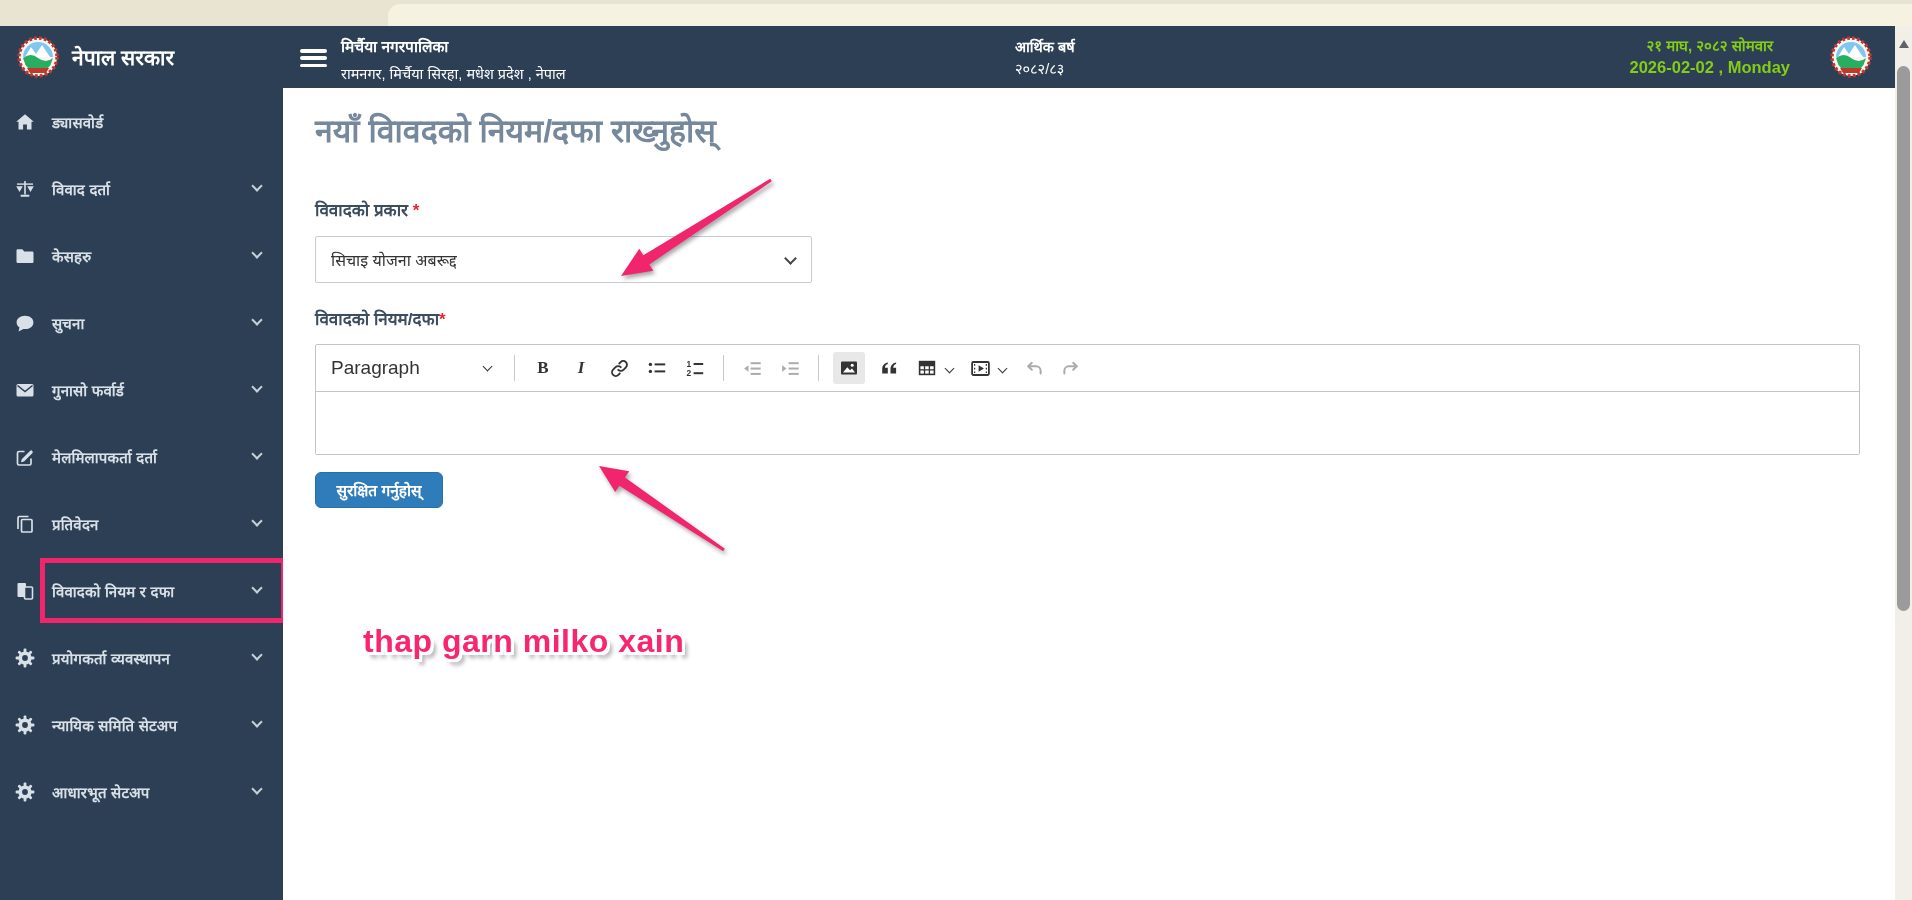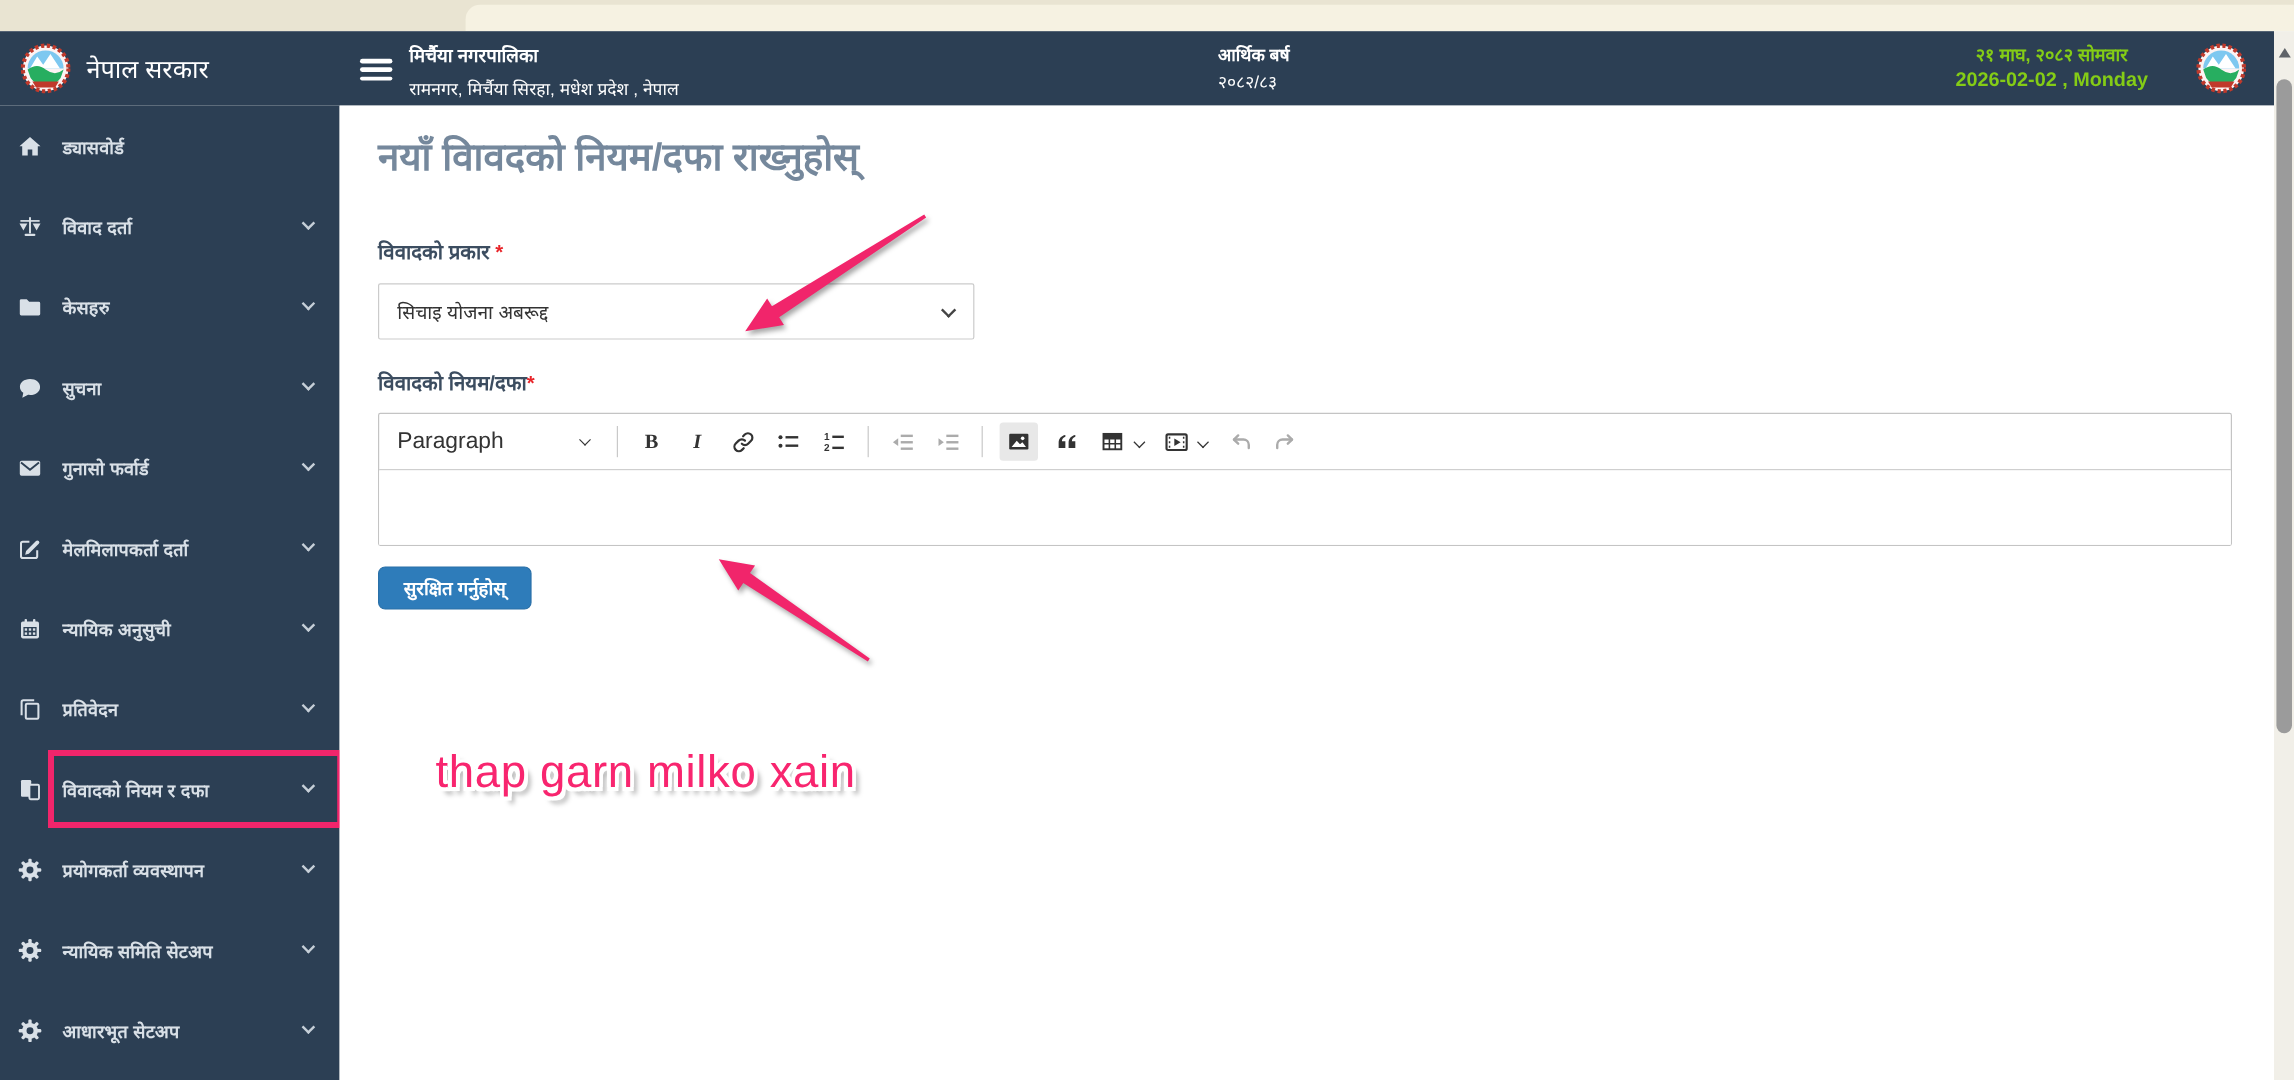--- a/index.html
+++ b/index.html
@@ -8,21 +8,21 @@
     position:relative; overflow:hidden; background:#fff;
     font-family:"Liberation Sans","DejaVu Sans",sans-serif;
   }
   
   .top-strip { position:absolute; top:0; left:0; width:1912px; height:26px; background:#e9e4d2; }
   .top-strip-tab { position:absolute; left:388px; top:4px; right:0; height:22px; background:#f6f2e2; border-top-left-radius:12px; }
 
   
   .navbar { position:absolute; top:26px; left:0; width:1895px; height:62px; background:#2c3f54; }
   .brand { position:absolute; left:16px; top:0; height:62px; display:flex; align-items:center; gap:12px; cursor:pointer; }
-  .brand-title { color:#fff; font-size:21px; font-weight:normal; white-space:nowrap; }
+  .brand-title { color:#fff; font-size:21px; font-weight:bold; white-space:nowrap; }
   .hamburger { position:absolute; left:300px; top:23px; width:27px; cursor:pointer; }
   .hamburger div { height:3.6px; background:#fff; border-radius:2px; margin-bottom:3.8px; }
   .muni { position:absolute; left:341px; top:9px; color:#fff; }
   .muni-name { font-size:15.5px; font-weight:bold; margin-bottom:6px; white-space:nowrap; }
   .muni-addr { font-size:14.5px; white-space:nowrap; }
   .fiscal { position:absolute; left:1015px; top:10px; color:#fff; font-size:14.5px; line-height:1.55; }
   .fiscal-label { font-weight:bold; }
   .nav-date { position:absolute; right:105px; top:9px; color:#84cc16; text-align:center; }
   .nav-date-np { font-size:15px; font-weight:bold; margin-bottom:3px; white-space:nowrap; }
   .nav-date-en { font-size:16.5px; font-weight:600; white-space:nowrap; }
@@ -54,21 +54,21 @@
   .tb-sep { width:1px; height:26px; background:#c9c9c9; margin:0 9px; }
   .tb-btn { width:28px; height:28px; display:flex; align-items:center; justify-content:center; cursor:pointer; margin:0 5px; border-radius:3px; }
   .tb-btn.active { background:#e8e8e8; width:32px; height:32px; }
   .tb-bold { font-size:17px; font-weight:800; color:#333; font-family:"Liberation Serif","DejaVu Serif",serif; }
   .tb-italic { font-size:17px; font-weight:700; font-style:italic; color:#333; font-family:"Liberation Serif","DejaVu Serif",serif; }
   .editor-content { height:62px; background:#fff; cursor:text; }
 
   .save-btn { position:absolute; left:32px; top:384px; width:128px; height:36px; background:#2e7cba; border:1px solid #2a70a8; border-radius:6px; color:#fff; font-size:15.5px; font-weight:bold; display:flex; align-items:center; justify-content:center; cursor:pointer; white-space:nowrap; }
 
   
-  .annot-text { position:absolute; left:80px; top:535px; font-size:38px; font-weight:400; color:#f8256f; white-space:nowrap; letter-spacing:.5px;
+  .annot-text { position:absolute; left:80px; top:535px; font-size:32px; font-weight:700; color:#f8256f; white-space:nowrap; letter-spacing:.5px;
     text-shadow:-3px -3px 0 #fff, 3px -3px 0 #fff, -3px 3px 0 #fff, 3px 3px 0 #fff, -3px 0 0 #fff, 3px 0 0 #fff, 0 -3px 0 #fff, 0 3px 0 #fff, 5px 6px 4px rgba(0,0,0,.35);
   }
   .arrow { position:absolute; filter:drop-shadow(2px 3px 2px rgba(0,0,0,.35)); }
   .arrow1 { left:330px; top:84px; width:168px; height:112px; }
   .arrow2 { left:309px; top:370px; width:140px; height:100px; }
 
   
   .scrollbar { position:absolute; right:0; top:26px; width:17px; height:874px; background:#f1efe8; }
   .sb-up { position:absolute; left:3.5px; top:14px; width:0; height:0; border-left:5px solid transparent; border-right:5px solid transparent; border-bottom:8px solid #5f6368; cursor:pointer; }
   .sb-thumb { position:absolute; left:2px; top:40px; width:13px; height:545px; background:#9b9b9b; border-radius:7px; cursor:grab; }
@@ -182,40 +182,20 @@
     <span class="mi-icon">
       <svg width="20" height="20" viewBox="0 0 20 20">
         <path d="M16 11.5 V16.5 a1.5 1.5 0 0 1 -1.5 1.5 H4 a1.5 1.5 0 0 1 -1.5 -1.5 V6 A1.5 1.5 0 0 1 4 4.5 h5.5" fill="none" stroke="#d9e0e7" stroke-width="1.7"></path>
         <path d="M9 14.5 l-3 0.7 0.7 -3 L15 3.9 a1.6 1.6 0 0 1 2.3 2.3 Z" fill="#d9e0e7"></path>
       </svg>
     </span>
     <span class="mi-label">मेलमिलापकर्ता दर्ता</span>
     <span class="mi-chevron"></span>
   </div>
 
-  <div class="menu-item">
-    <span class="mi-icon">
-      <svg width="20" height="20" viewBox="0 0 20 20">
-        <rect x="2.5" y="4" width="15" height="14" rx="1.5" fill="#d9e0e7"></rect>
-        <rect x="5.5" y="1.8" width="2" height="3.6" rx="0.8" fill="#d9e0e7"></rect>
-        <rect x="12.5" y="1.8" width="2" height="3.6" rx="0.8" fill="#d9e0e7"></rect>
-        <rect x="4.5" y="8.5" width="11" height="7.5" fill="#2c3f54"></rect>
-        <g fill="#d9e0e7">
-          <rect x="5.6" y="9.6" width="2" height="2"></rect>
-            <rect x="9" y="9.6" width="2" height="2"></rect>
-            <rect x="12.4" y="9.6" width="2" height="2"></rect>
-          <rect x="5.6" y="13" width="2" height="2"></rect>
-            <rect x="9" y="13" width="2" height="2"></rect>
-            <rect x="12.4" y="13" width="2" height="2"></rect>
-        </g>
-      </svg>
-    </span>
-    <span class="mi-label">न्यायिक अनुसुची</span>
-    <span class="mi-chevron"></span>
-  </div>
 
   <div class="menu-item">
     <span class="mi-icon">
       <svg width="20" height="20" viewBox="0 0 20 20" fill="none" stroke="#d9e0e7" stroke-width="1.7">
         <rect x="6.5" y="5.5" width="10.5" height="12.5" rx="1"></rect>
         <path d="M13.5 2.5 H4.5 a1.5 1.5 0 0 0 -1.5 1.5 V15"></path>
       </svg>
     </span>
     <span class="mi-label">प्रतिवेदन</span>
     <span class="mi-chevron"></span>

